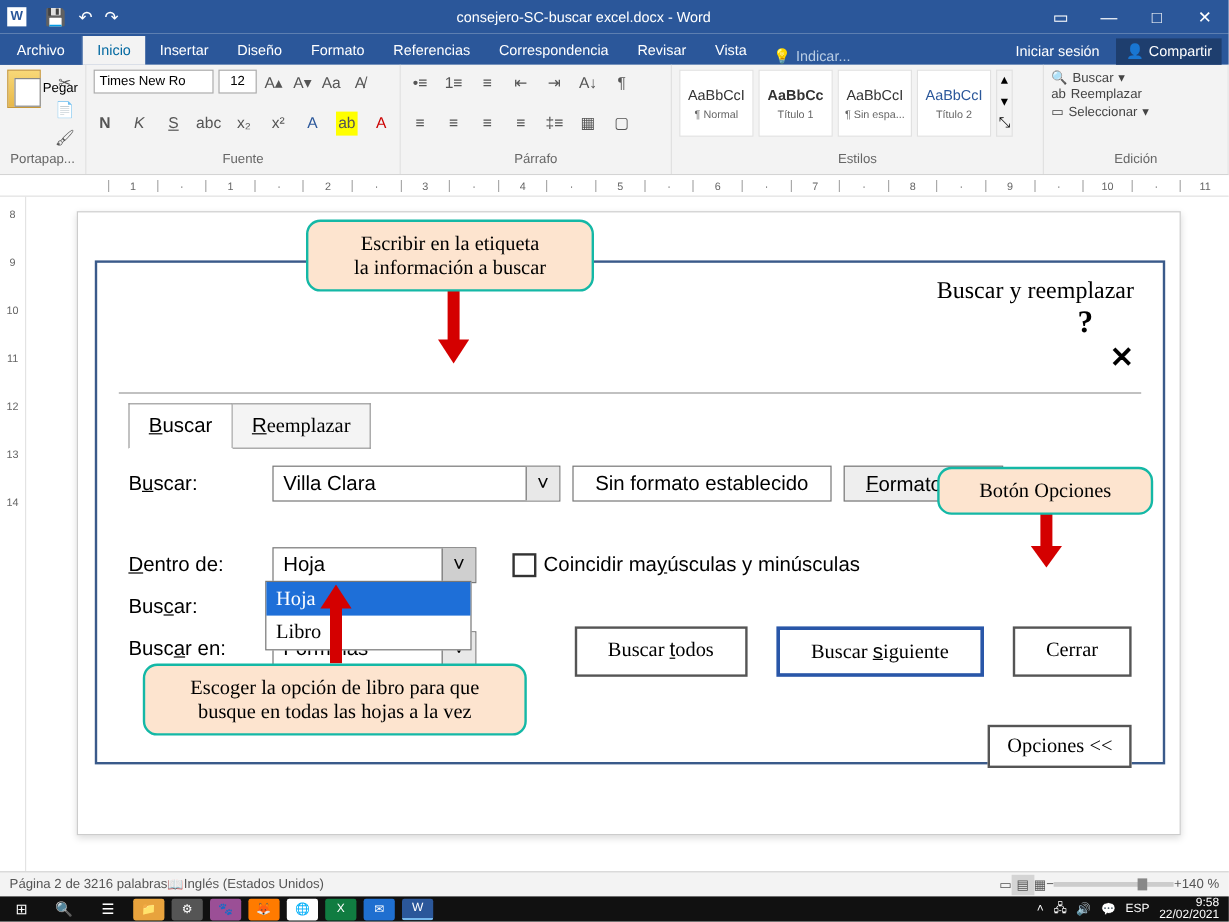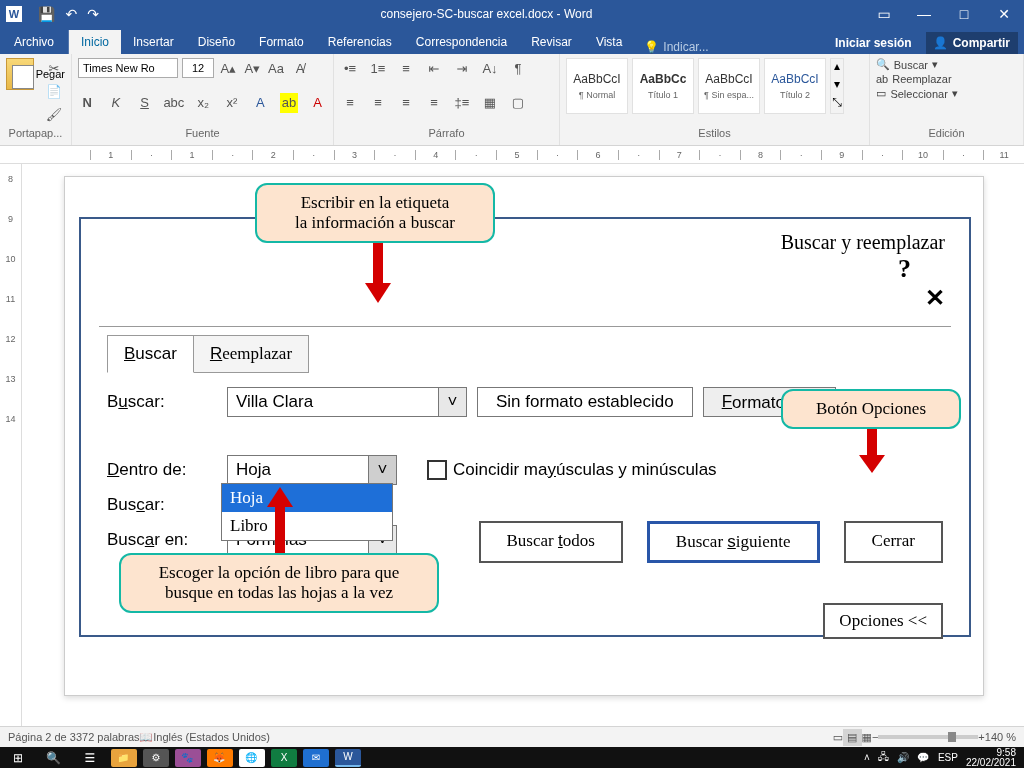--- a/index.html
+++ b/index.html
@@ -12,21 +12,21 @@
   .tb-qat { display: flex; gap: 10px; padding: 0 10px; color: #fff; font-size: 14px; }
   .tb-title { flex: 1; text-align: center; font-size: 12px; }
   .tb-right { display: flex; }
   .tb-btn { width: 40px; height: 28px; display: flex; align-items: center; justify-content: center; font-size: 14px; }
 
   
   .tabsrow { height: 26px; background: #2b579a; display: flex; align-items: flex-end; color: #fff; font-size: 12px; }
   .file-tab { background: #2b579a; color: #fff; padding: 5px 14px; border-right: 1px solid rgba(255,255,255,.2);}
   .tab { padding: 5px 12px; cursor: pointer; }
   .tab.active { background: #f3f3f3; color: #0369a1; }
-  .tabs-right { margin-left: auto; display: flex; align-items: flex-end; gap: 4px; padding-right: 6px; font-weight: bold; }
+  .tabs-right { margin-left: auto; display: flex; align-items: flex-end; gap: 4px; padding-right: 6px; }
   .tell-me { display: flex; align-items: center; gap: 4px; color: #b8cce4; padding: 0 10px;}
   .share-btn { background: #1e3e6e; padding: 4px 8px; display: flex; align-items: center; gap: 4px; }
 
   
   .ribbon { height: 92px; background: #f3f3f3; border-bottom: 1px solid #d4d4d4; display: flex; }
   .rgroup { border-right: 1px solid #e1e1e1; padding: 4px 6px; display: flex; flex-direction: column; justify-content: space-between; }
   .rgroup-label { text-align: center; font-size: 11px; color: #666; padding-bottom: 2px;}
   .rrow { display: flex; align-items: center; gap: 4px; }
   .ricon { width: 20px; height: 20px; display: flex; align-items: center; justify-content: center; color: #555; font-size: 13px; }
   .paste-btn { display: flex; flex-direction: row; align-items: center; gap: 2px; }
@@ -373,21 +373,21 @@
     <svg class="red-arrow" style="left:200px; top:310px;" width="30" height="66">
       <polygon points="2,20 28,20 15,0" fill="#d40000"></polygon>
       <line x1="15" y1="18" x2="15" y2="66" stroke="#d40000" stroke-width="10"></line>
     </svg>
 
   </div>
 </div>
 
 <div class="statusbar">
   <span>Página 2 de 3</span>
-  <span>372 palabras</span>
+  <span>216 palabras</span>
   <span>📖</span>
   <span>Inglés (Estados Unidos)</span>
   <span class="spacer"></span>
   <span>▭</span>
   <span style="background:#d4d4d4;padding:2px 4px;">▤</span>
   <span>▦</span>
   <span>−</span>
   <div class="zoom-slider"></div>
   <span>+</span>
   <span>140 %</span>

